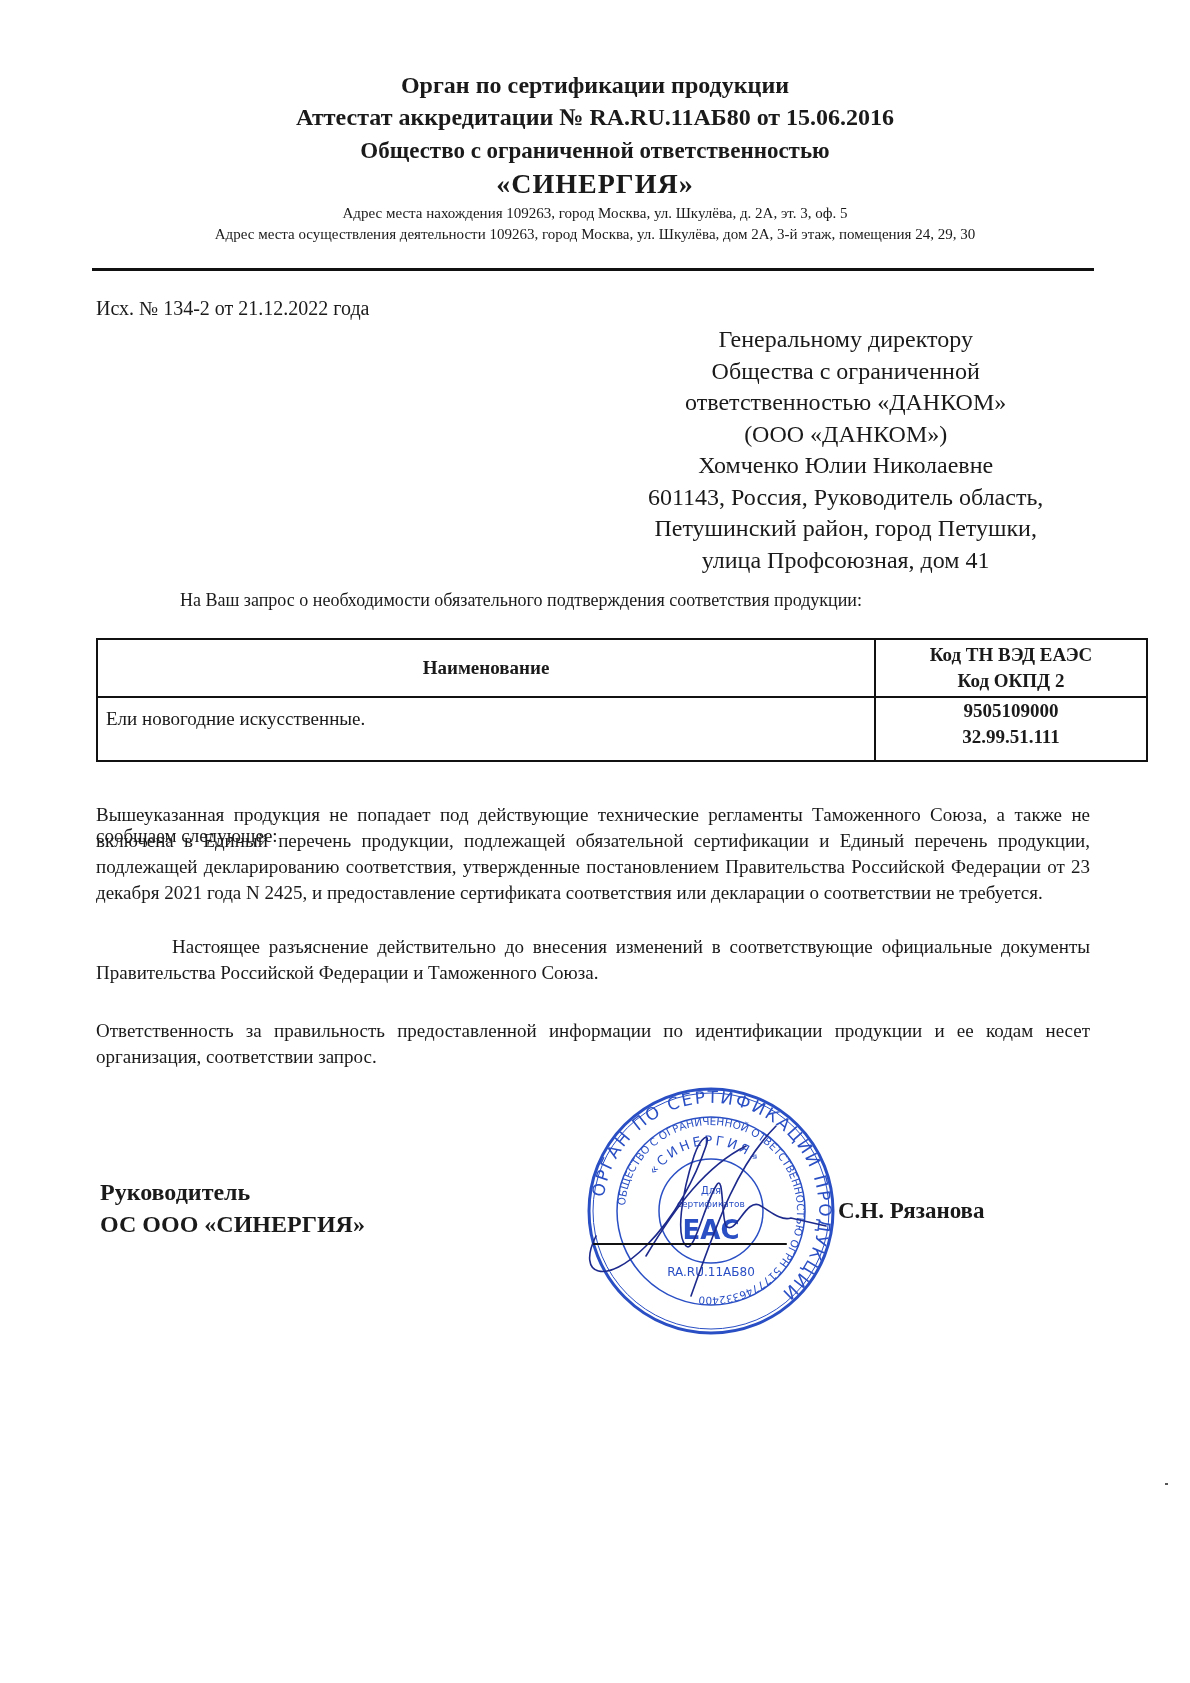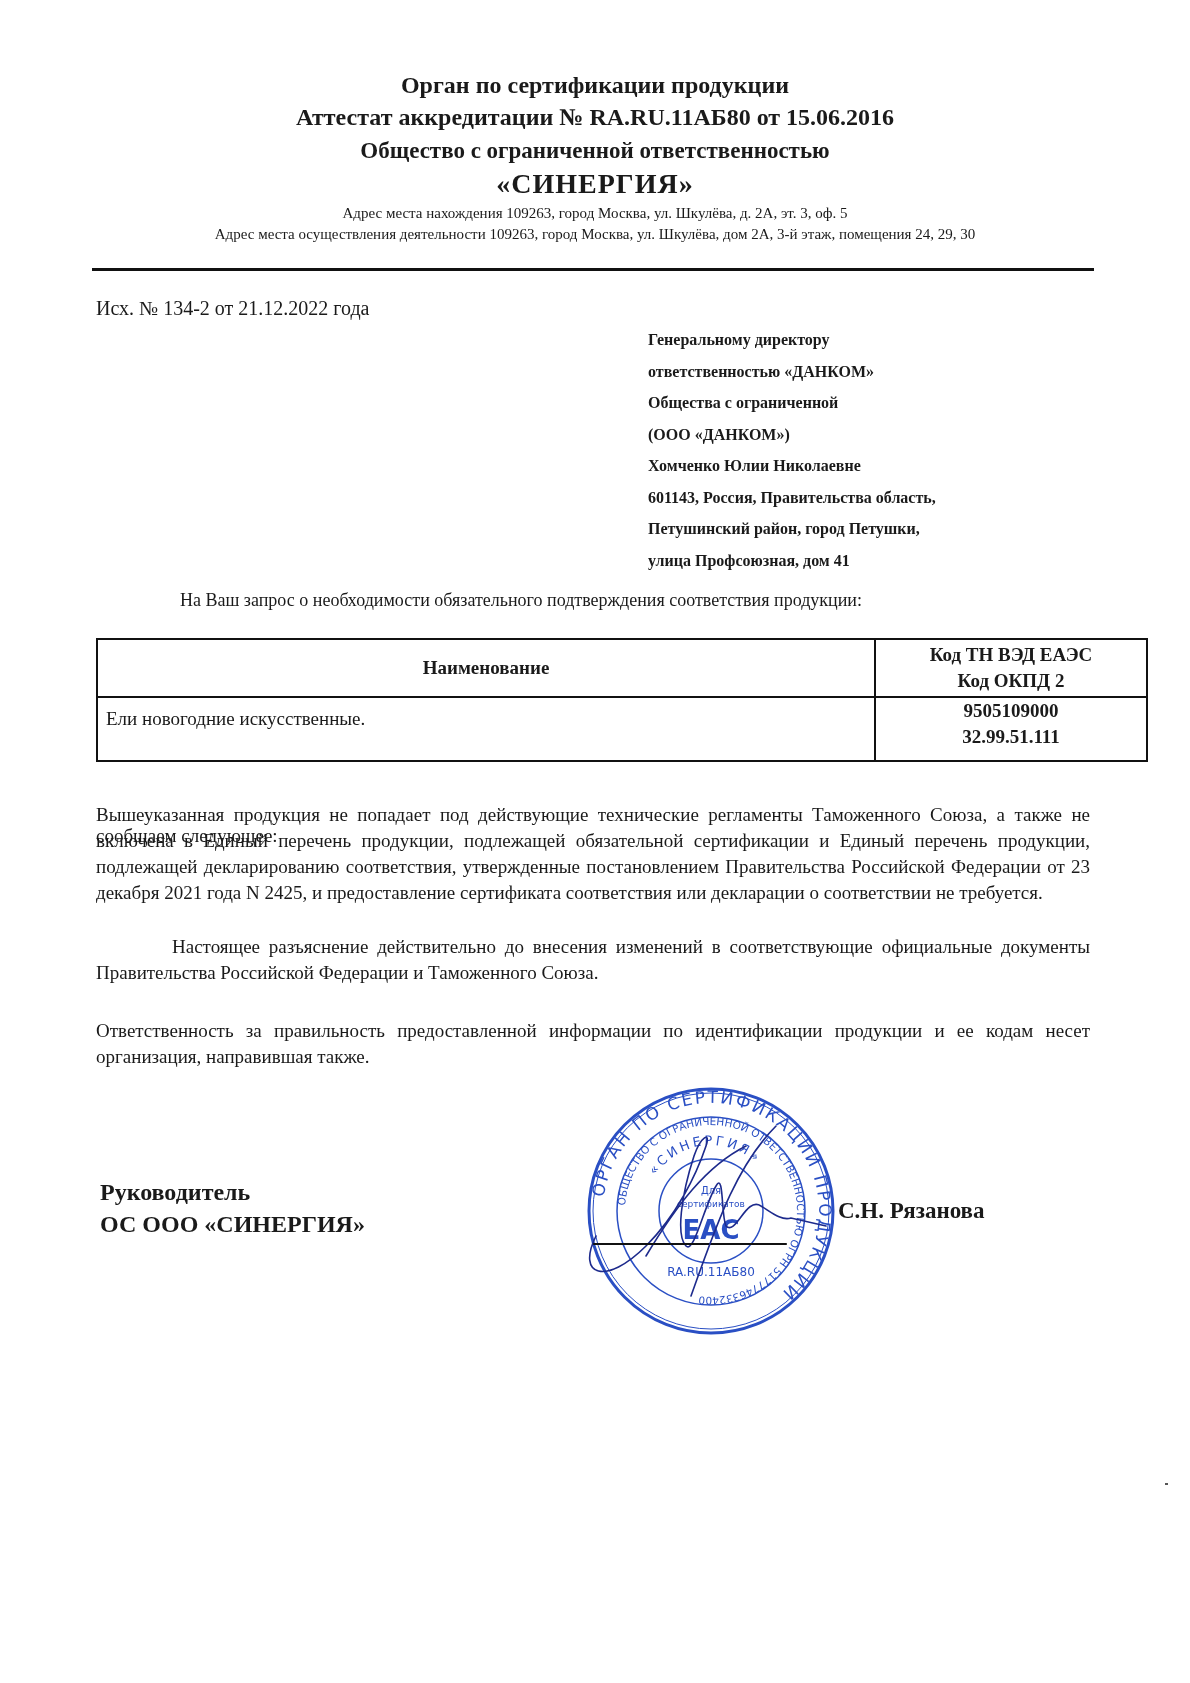--- a/index.html
+++ b/index.html
@@ -12,21 +12,21 @@
     .hdr1 { top: 72px; font-size: 24px; }
     .hdr2 { top: 104px; font-size: 24px; }
     .hdr3 { top: 138px; font-size: 23px; }
     .hdr4 { top: 168px; font-size: 28px; letter-spacing: 1px; }
     .addr { position: absolute; left: 0; width: 1190px; text-align: center; font-size: 15px; }
     .addr1 { top: 205px; }
     .addr2 { top: 226px; }
     .addr3 { top: 247px; }
     .rule { position: absolute; left: 92px; top: 268px; width: 1002px; height: 3px; background: #111; }
     .outgoing { position: absolute; left: 96px; top: 297px; font-size: 20px; }
-    .recipient { position: absolute; left: 648px; top: 324px; font-size: 16px; font-weight: bold; line-height: 31.5px; }
+    .recipient { position: absolute; left: 648px; top: 324px; font-size: 24px; font-weight: normal; line-height: 31.5px; text-align: center; }
     .recipient div { white-space: nowrap; }
     .request { position: absolute; left: 180px; top: 590px; font-size: 18px; }
     table.products {
       position: absolute; left: 96px; top: 638px; width: 1052px;
       border-collapse: collapse; font-size: 19px;
     }
     table.products th, table.products td { border: 2px solid #111; padding: 0 8px; }
     table.products th { font-weight: bold; height: 56px; line-height: 26px; }
     table.products th.name-col { width: 760px; text-align: center; }
     table.products th.code-col { text-align: center; }
@@ -55,25 +55,25 @@
 
   <div class="addr addr1">Адрес места нахождения 109263, город Москва, ул. Шкулёва, д. 2А, эт. 3, оф. 5</div>
   <div class="addr addr2">Адрес места осуществления деятельности 109263,  город Москва, ул. Шкулёва, дом 2А, 3-й этаж, помещения 24, 29, 30</div>
 
   <div class="rule"></div>
 
   <div class="outgoing">Исх. № 134-2 от 21.12.2022 года</div>
 
   <div class="recipient">
     <div>Генеральному директору</div>
+    <div>Общества с ограниченной</div>
     <div>ответственностью  «ДАНКОМ»</div>
-    <div>Общества с ограниченной</div>
     <div>(ООО «ДАНКОМ»)</div>
     <div>Хомченко Юлии Николаевне</div>
-    <div>601143, Россия,  Правительства область,</div>
+    <div>601143, Россия,  Руководитель область,</div>
     <div>Петушинский район, город Петушки,</div>
     <div>улица Профсоюзная, дом 41</div>
   </div>
 
   <div class="request">На Ваш запрос о необходимости обязательного подтверждения соответствия продукции:</div>
 
   <table class="products">
     <thead>
       <tr>
         <th class="name-col">Наименование</th>
@@ -90,21 +90,21 @@
           <div>9505109000</div>
           <div>32.99.51.111</div>
         </td>
       </tr>
     </tbody>
   </table>
 
   <div class="body-text p0">сообщаем следующее:</div>
   <div class="body-text p1">Вышеуказанная продукция не попадает под действующие технические регламенты Таможенного Союза, а также не включена в Единый перечень продукции, подлежащей обязательной сертификации и Единый перечень продукции, подлежащей декларированию соответствия, утвержденные постановлением Правительства Российской Федерации от 23 декабря 2021 года N 2425, и предоставление сертификата соответствия или декларации о соответствии не требуется.</div>
   <div class="body-text p2">Настоящее разъяснение действительно до внесения изменений в соответствующие официальные документы Правительства Российской Федерации и Таможенного Союза.</div>
-  <div class="body-text p3">Ответственность за правильность предоставленной информации по идентификации продукции и ее кодам несет организация, направившая также.</div>
+  <div class="body-text p3">Ответственность за правильность предоставленной информации по идентификации продукции и ее кодам несет организация, соответствии запрос.</div>
 
   <div class="sign-left">
     <div>Руководитель</div>
     <div>ОС ООО «СИНЕРГИЯ»</div>
   </div>
 
   <svg class="stamp" viewBox="0 0 250 250">
     <defs>
       <path id="stampOuterArc" d="M 125,125 m -108,0 a 108,108 0 1,1 216,0 a 108,108 0 1,1 -216,0"></path>
       <path id="stampMidArc" d="M 125,125 m -86,0 a 86,86 0 1,1 172,0 a 86,86 0 1,1 -172,0"></path>

